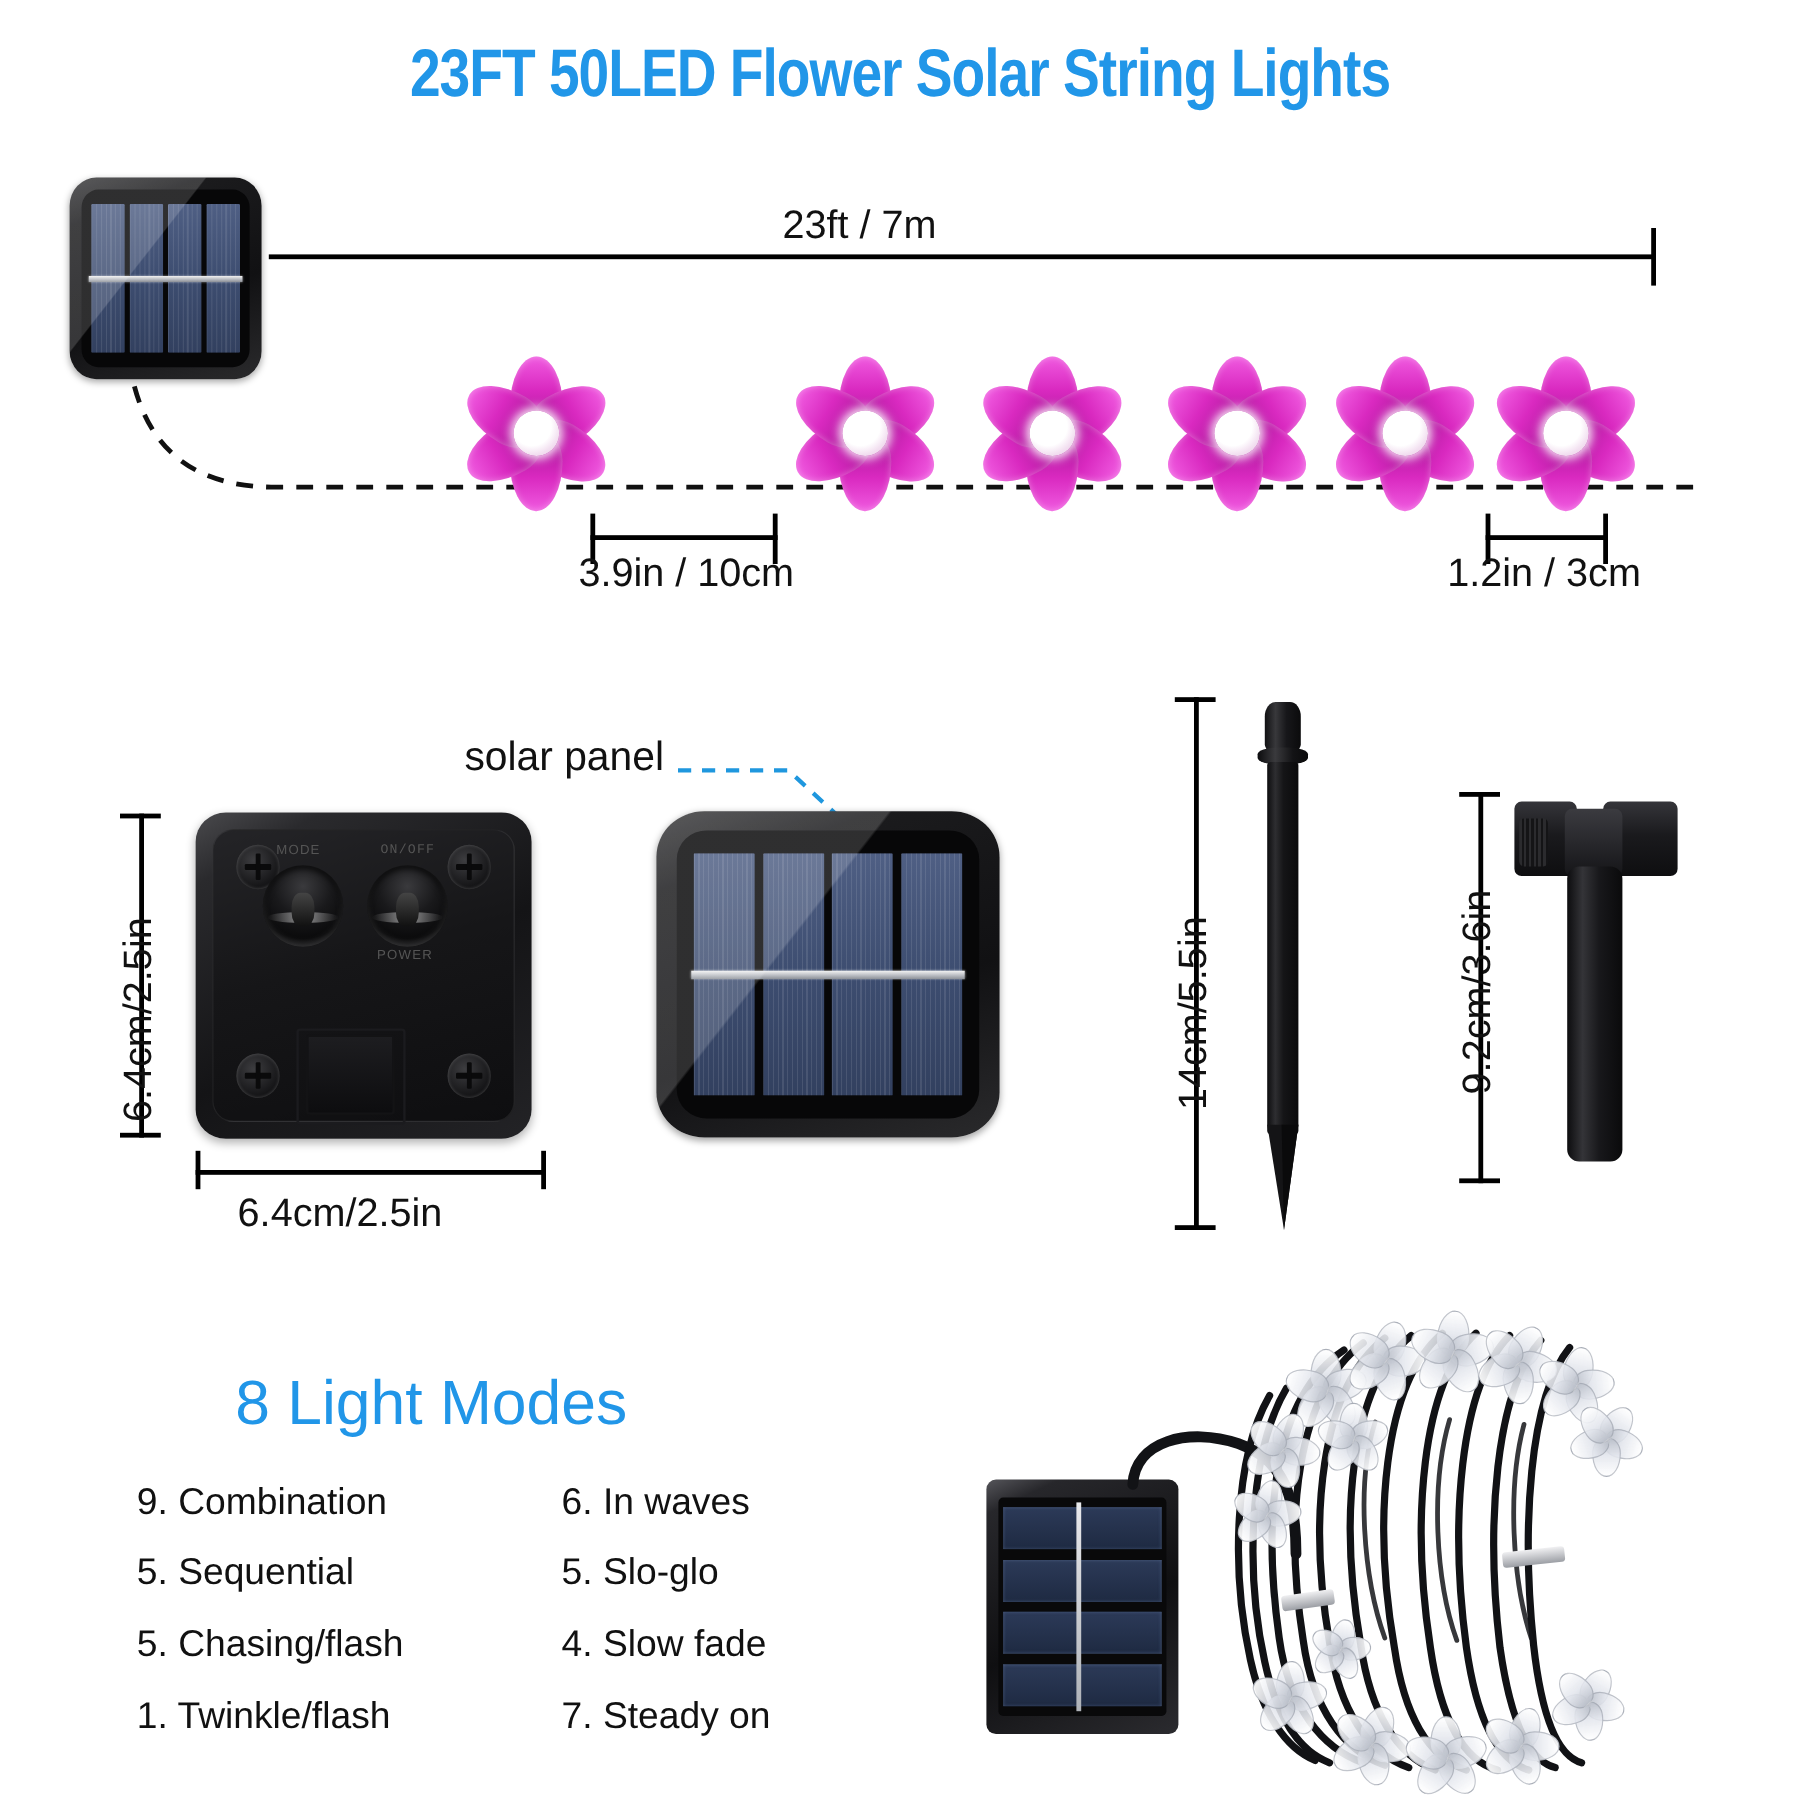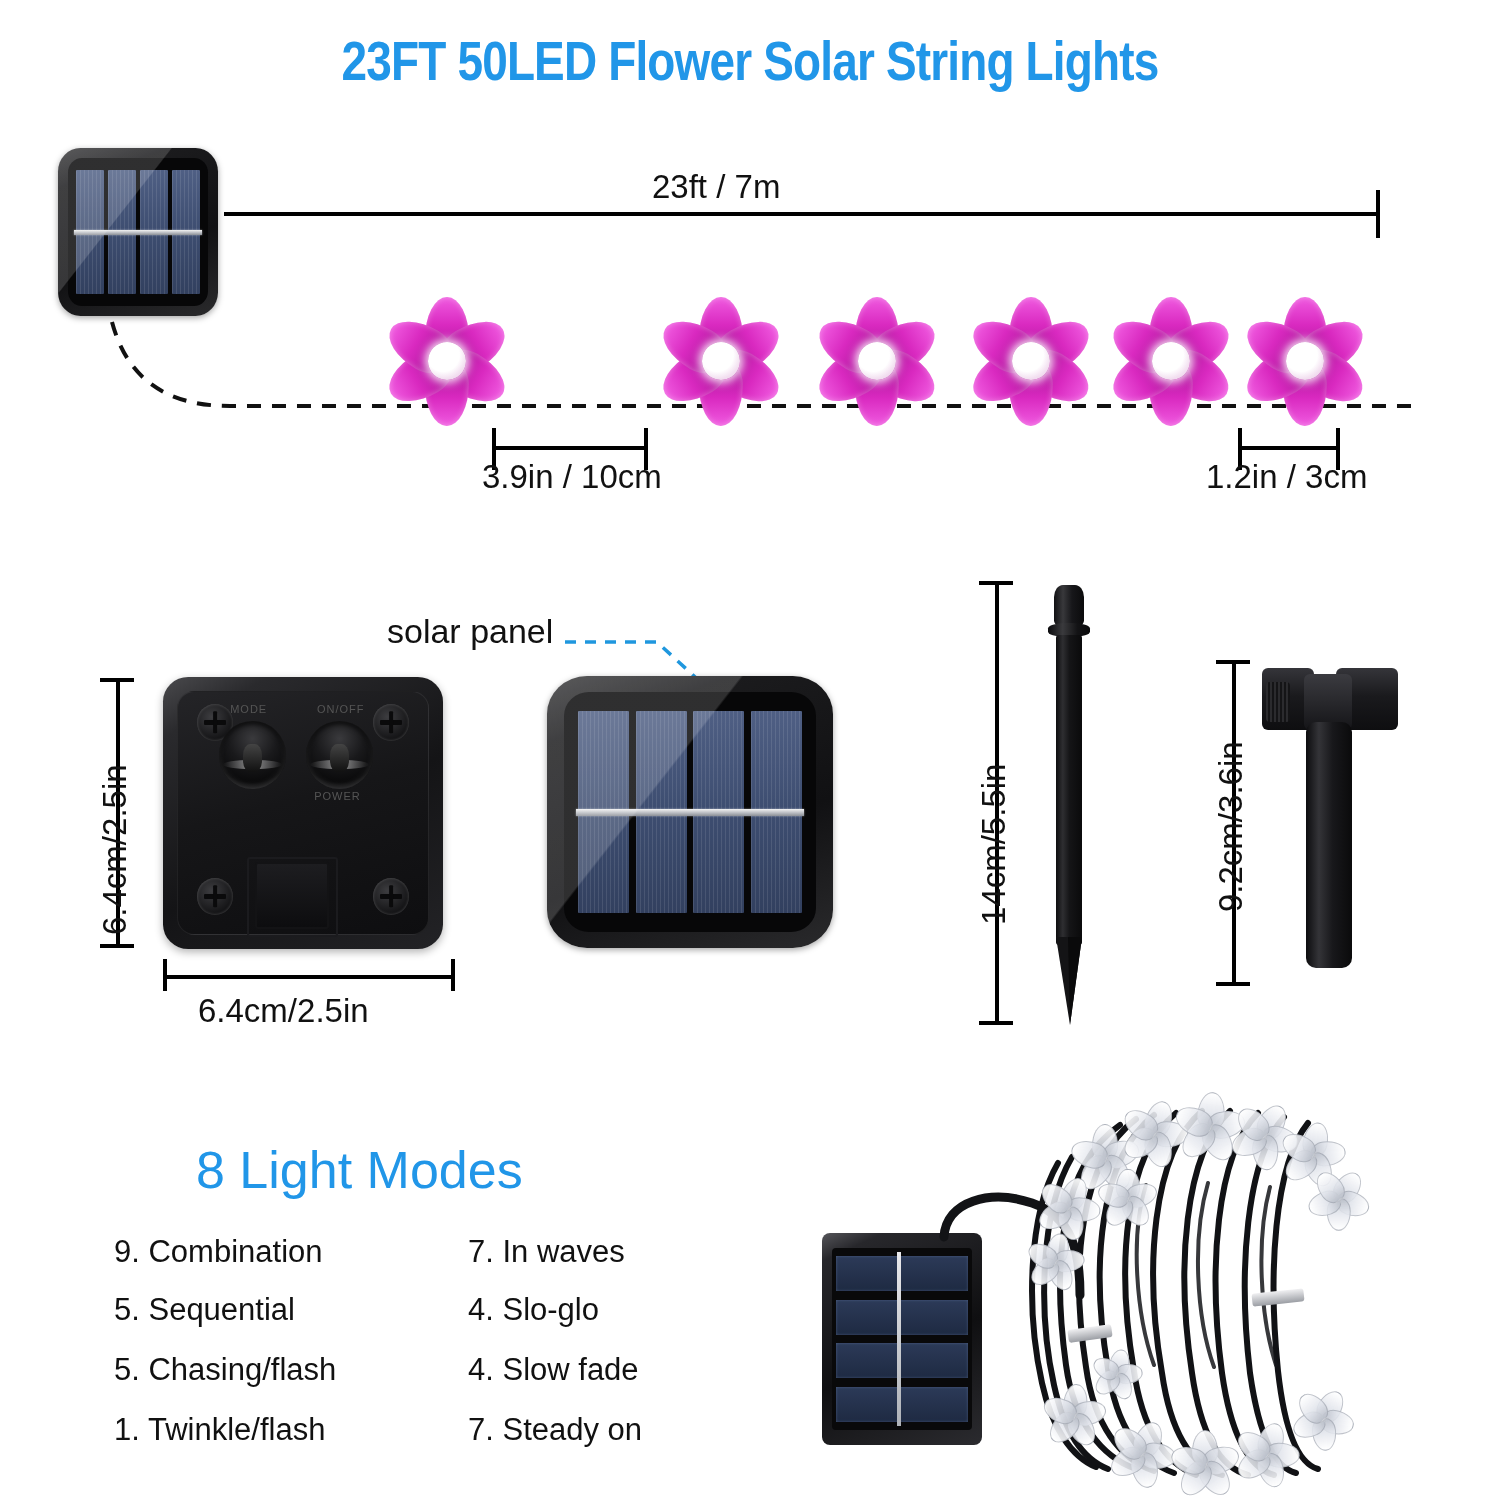--- a/index.html
+++ b/index.html
@@ -235,21 +235,21 @@
 </svg>
 
 <div class="back" style="left:163px;top:677px;width:280px;height:272px;">
   <div class="inner"></div>
   <div class="screw" style="left:12%;top:10%;width:13%;height:13.5%;"></div>
   <div class="screw" style="left:75%;top:10%;width:13%;height:13.5%;"></div>
   <div class="screw" style="left:12%;top:74%;width:13%;height:13.5%;"></div>
   <div class="screw" style="left:75%;top:74%;width:13%;height:13.5%;"></div>
 
   <div class="micro" style="left:24%;top:9.5%;">MODE</div>
-  <div class="micro" style="left:55%;top:9.5%;">ON/OFF</div>
+  <div class="micro" style="left:55%;top:9.5%;font-family:Liberation Mono, monospace;">ON/OFF</div>
   <div class="micro" style="left:54%;top:41.5%;">POWER</div>
 
   <div class="btn" style="left:20%;top:16%;width:24%;height:25%;">
     <div class="sheen"></div>
   </div>
   <div class="btn" style="left:51%;top:16%;width:24%;height:25%;">
     <div class="sheen"></div>
   </div>
 
   <div class="bracket" style="left:33%;top:68%;width:25%;height:23%;"></div>
@@ -310,23 +310,23 @@
 <div class="abs">
   <div class="abs vline" style="left:1232px;top:660px;height:326px;"></div>
   <div class="abs htick" style="left:1216px;top:660px;width:34px;"></div>
   <div class="abs htick" style="left:1216px;top:982px;width:34px;"></div>
   <div class="abs dimv" style="left:1212px;top:912px;">9.2cm/3.6in</div>
 </div>
 
 <div class="abs" id="modes-title">8 Light Modes</div>
 
 <div class="abs mode" style="left:114px;top:1234px;">9. Combination</div>
-<div class="abs mode" style="left:468px;top:1234px;">7. In waves</div>
+<div class="abs mode" style="left:468px;top:1234px;">6. In waves</div>
 <div class="abs mode" style="left:114px;top:1292px;">5. Sequential</div>
-<div class="abs mode" style="left:468px;top:1292px;">4. Slo-glo</div>
+<div class="abs mode" style="left:468px;top:1292px;">5. Slo-glo</div>
 <div class="abs mode" style="left:114px;top:1352px;">5. Chasing/flash</div>
 <div class="abs mode" style="left:468px;top:1352px;">4. Slow fade</div>
 <div class="abs mode" style="left:114px;top:1412px;">1. Twinkle/flash</div>
 <div class="abs mode" style="left:468px;top:1412px;">7. Steady on</div>
 
 <div class="abs" style="left:800px;top:1055px;width:700px;height:445px;">
 
   <div class="ph-panel" style="left:22px;top:178px;width:160px;height:212px;">
     <div class="pb"></div>
     <div class="pc">

